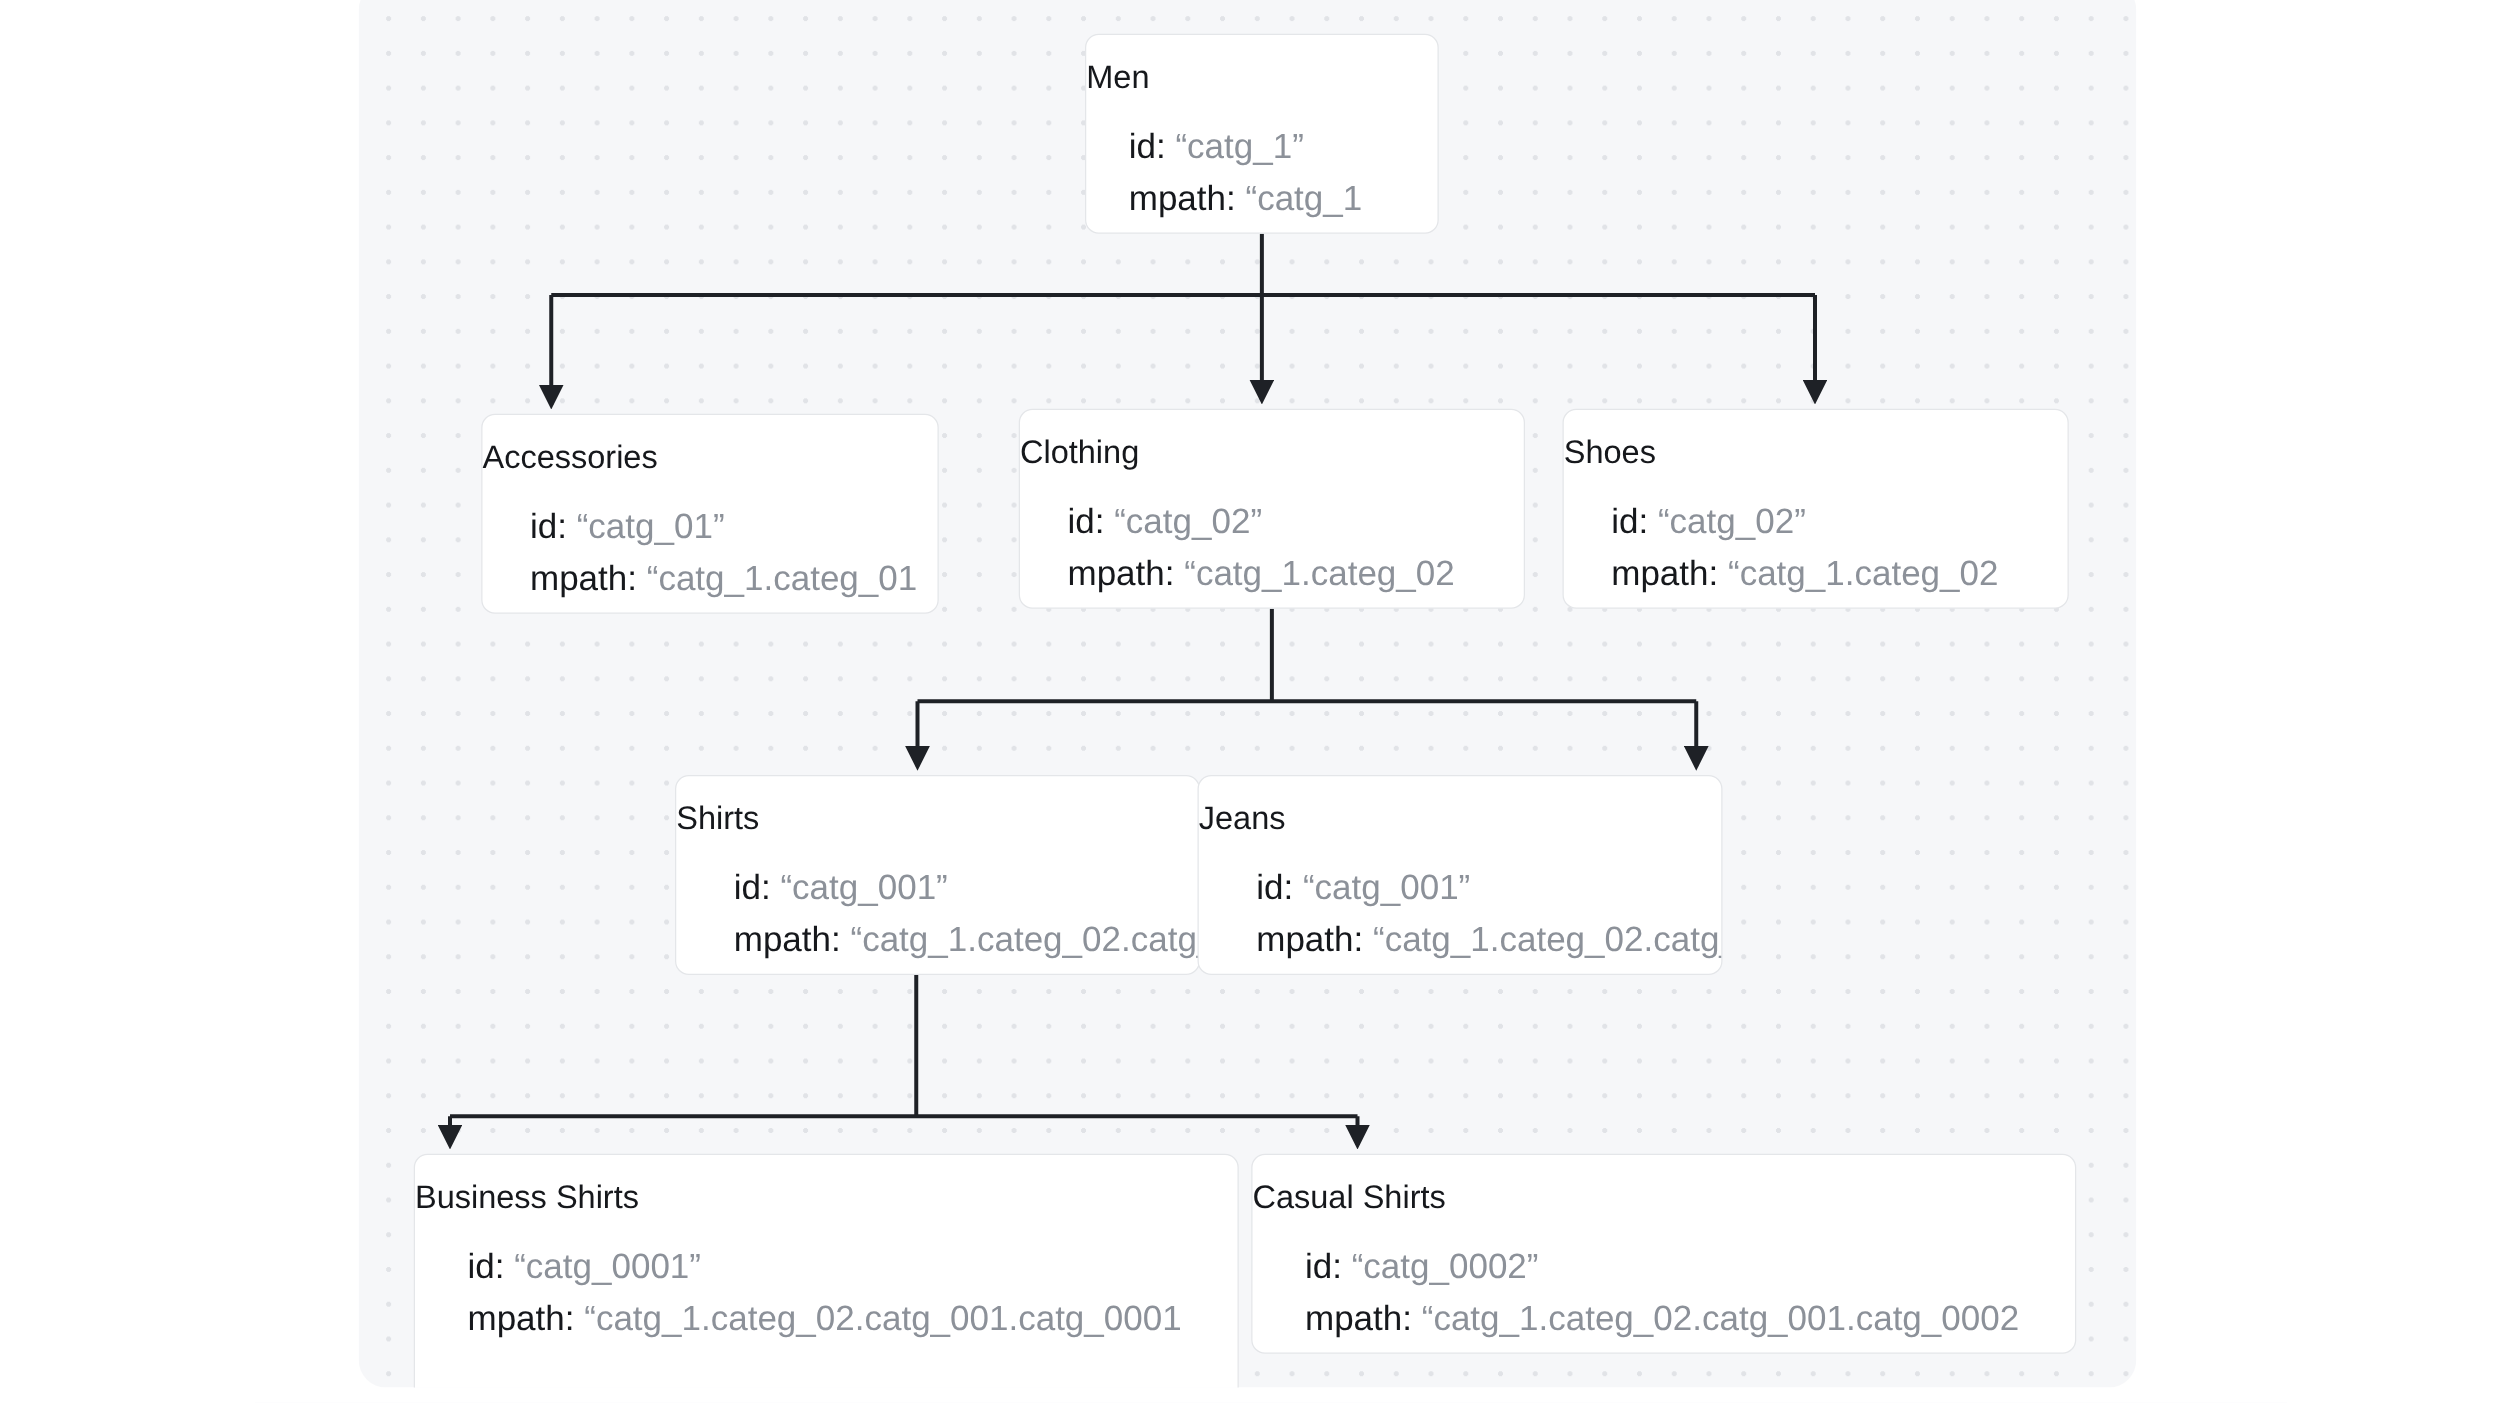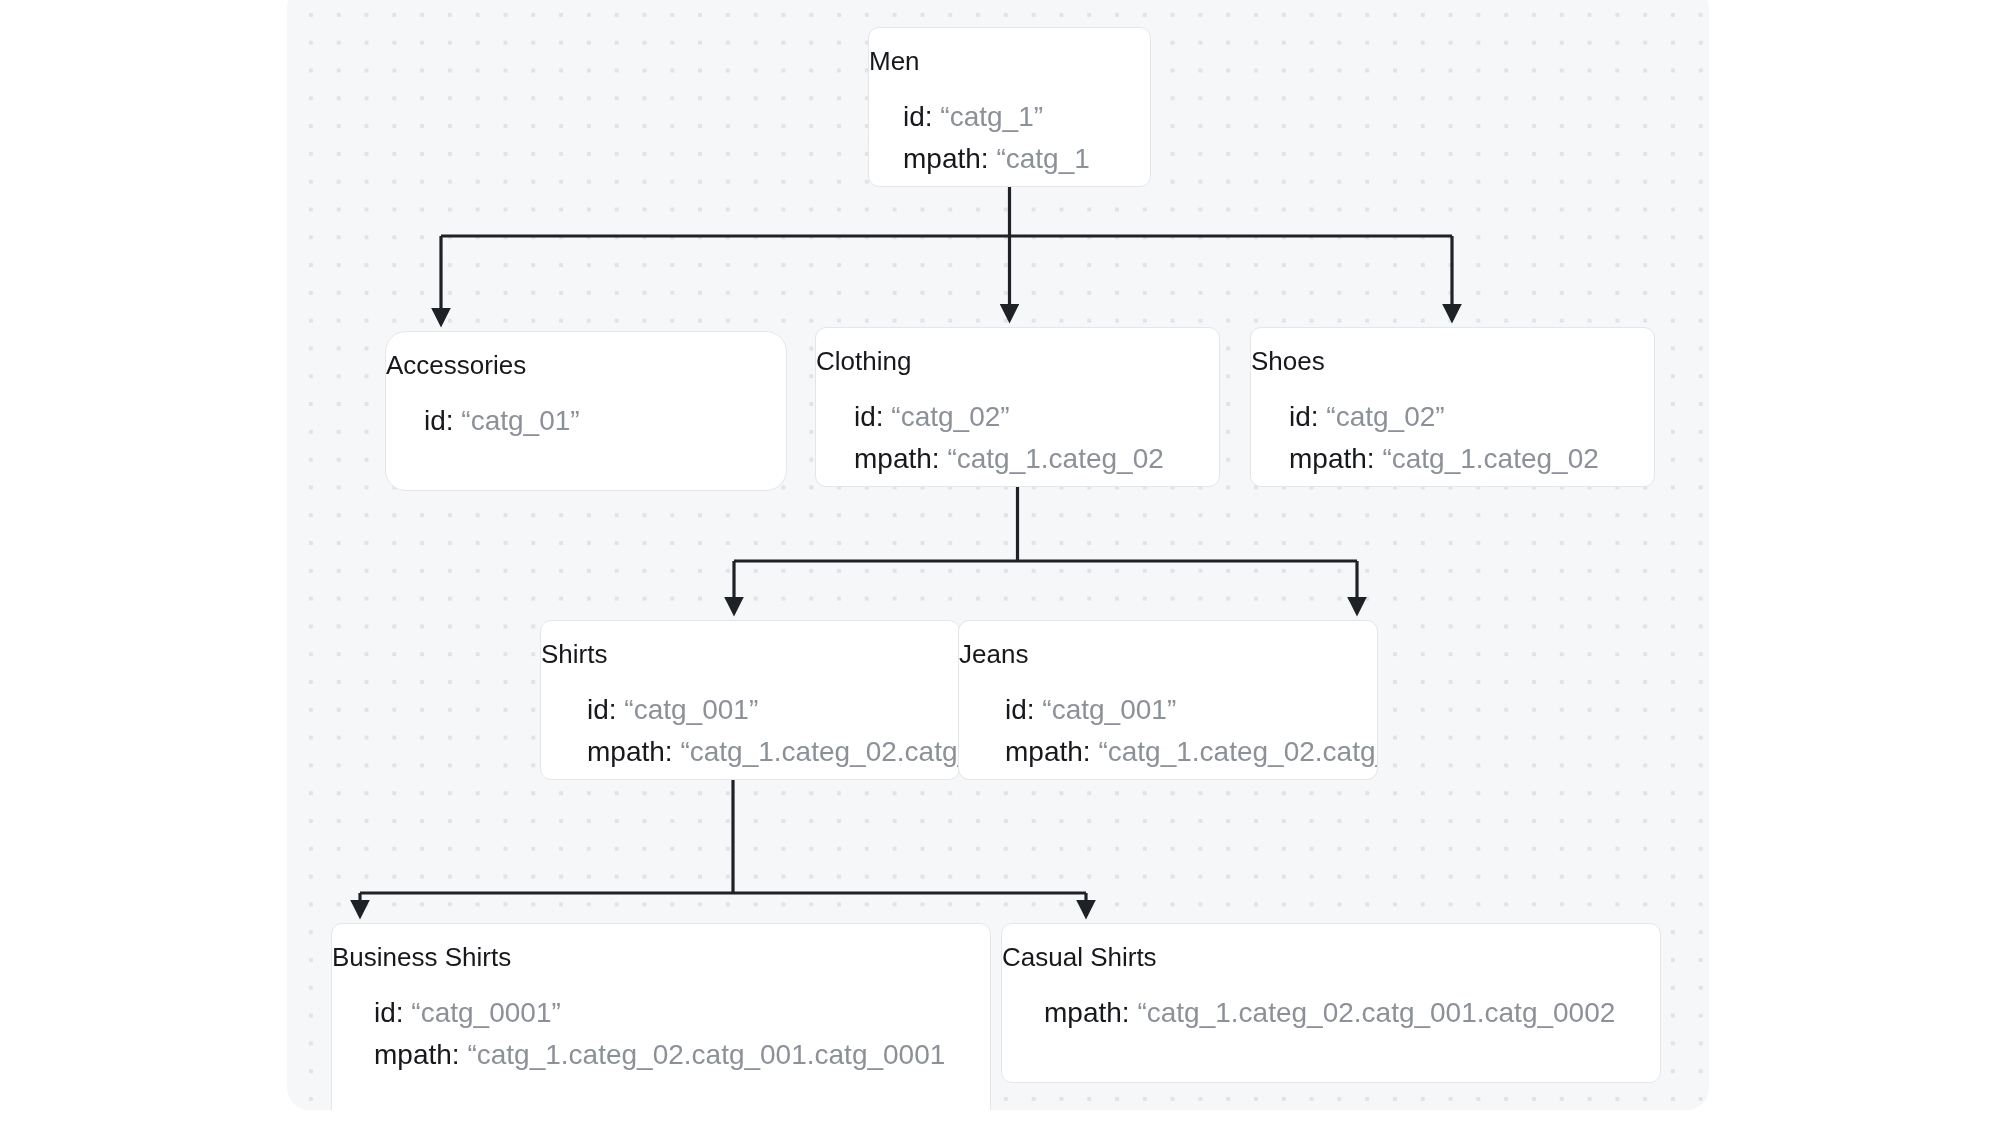--- a/index.html
+++ b/index.html
@@ -71,21 +71,21 @@
   }
   .field .k {
     color: #16181c;
   }
   .field .v {
     color: #8c9199;
   }
 
   
   #n-men          { left: 581px; top: 41px;  width: 283px; height: 160px; }
-  #n-accessories  { left:  98px; top: 345px; width: 402px; height: 160px; border-radius: 21px; }
+  #n-accessories  { left:  98px; top: 345px; width: 366px; height: 160px; }
   #n-clothing     { left: 528px; top: 341px; width: 405px; height: 160px; }
   #n-shoes        { left: 963px; top: 341px; width: 405px; height: 160px; }
   #n-shirts       { left: 253px; top: 634px; width: 420px; height: 160px; }
   #n-jeans        { left: 671px; top: 634px; width: 420px; height: 160px; }
   #n-business     { left:  44px; top: 937px; width: 660px; height: 204px; }
   #n-casual       { left: 714px; top: 937px; width: 660px; height: 160px; }
 
   #n-men .node-fields      { padding-left: 34px; }
   #n-shirts .node-fields,
   #n-jeans .node-fields    { padding-left: 46px; }
@@ -129,20 +129,21 @@
     <div class="node-fields">
       <div class="field"><span class="k">id:</span> <span class="v">“catg_1”</span></div>
       <div class="field"><span class="k">mpath:</span> <span class="v">“catg_1</span></div>
     </div>
   </div>
 
   <div class="node" id="n-accessories">
     <div class="node-title">Accessories</div>
     <div class="node-fields">
       <div class="field"><span class="k">id:</span> <span class="v">“catg_01”</span></div>
+      <div class="field"><span class="k">mpath:</span> <span class="v">“catg_1.categ_01</span></div>
     </div>
   </div>
 
   <div class="node" id="n-clothing">
     <div class="node-title">Clothing</div>
     <div class="node-fields">
       <div class="field"><span class="k">id:</span> <span class="v">“catg_02”</span></div>
       <div class="field"><span class="k">mpath:</span> <span class="v">“catg_1.categ_02</span></div>
     </div>
   </div>
@@ -175,17 +176,18 @@
     <div class="node-title">Business Shirts</div>
     <div class="node-fields">
       <div class="field"><span class="k">id:</span> <span class="v">“catg_0001”</span></div>
       <div class="field"><span class="k">mpath:</span> <span class="v">“catg_1.categ_02.catg_001.catg_0001</span></div>
     </div>
   </div>
 
   <div class="node" id="n-casual">
     <div class="node-title">Casual Shirts</div>
     <div class="node-fields">
+      <div class="field"><span class="k">id:</span> <span class="v">“catg_0002”</span></div>
       <div class="field"><span class="k">mpath:</span> <span class="v">“catg_1.categ_02.catg_001.catg_0002</span></div>
     </div>
   </div>
 
 </div>
 
 </body></html>

